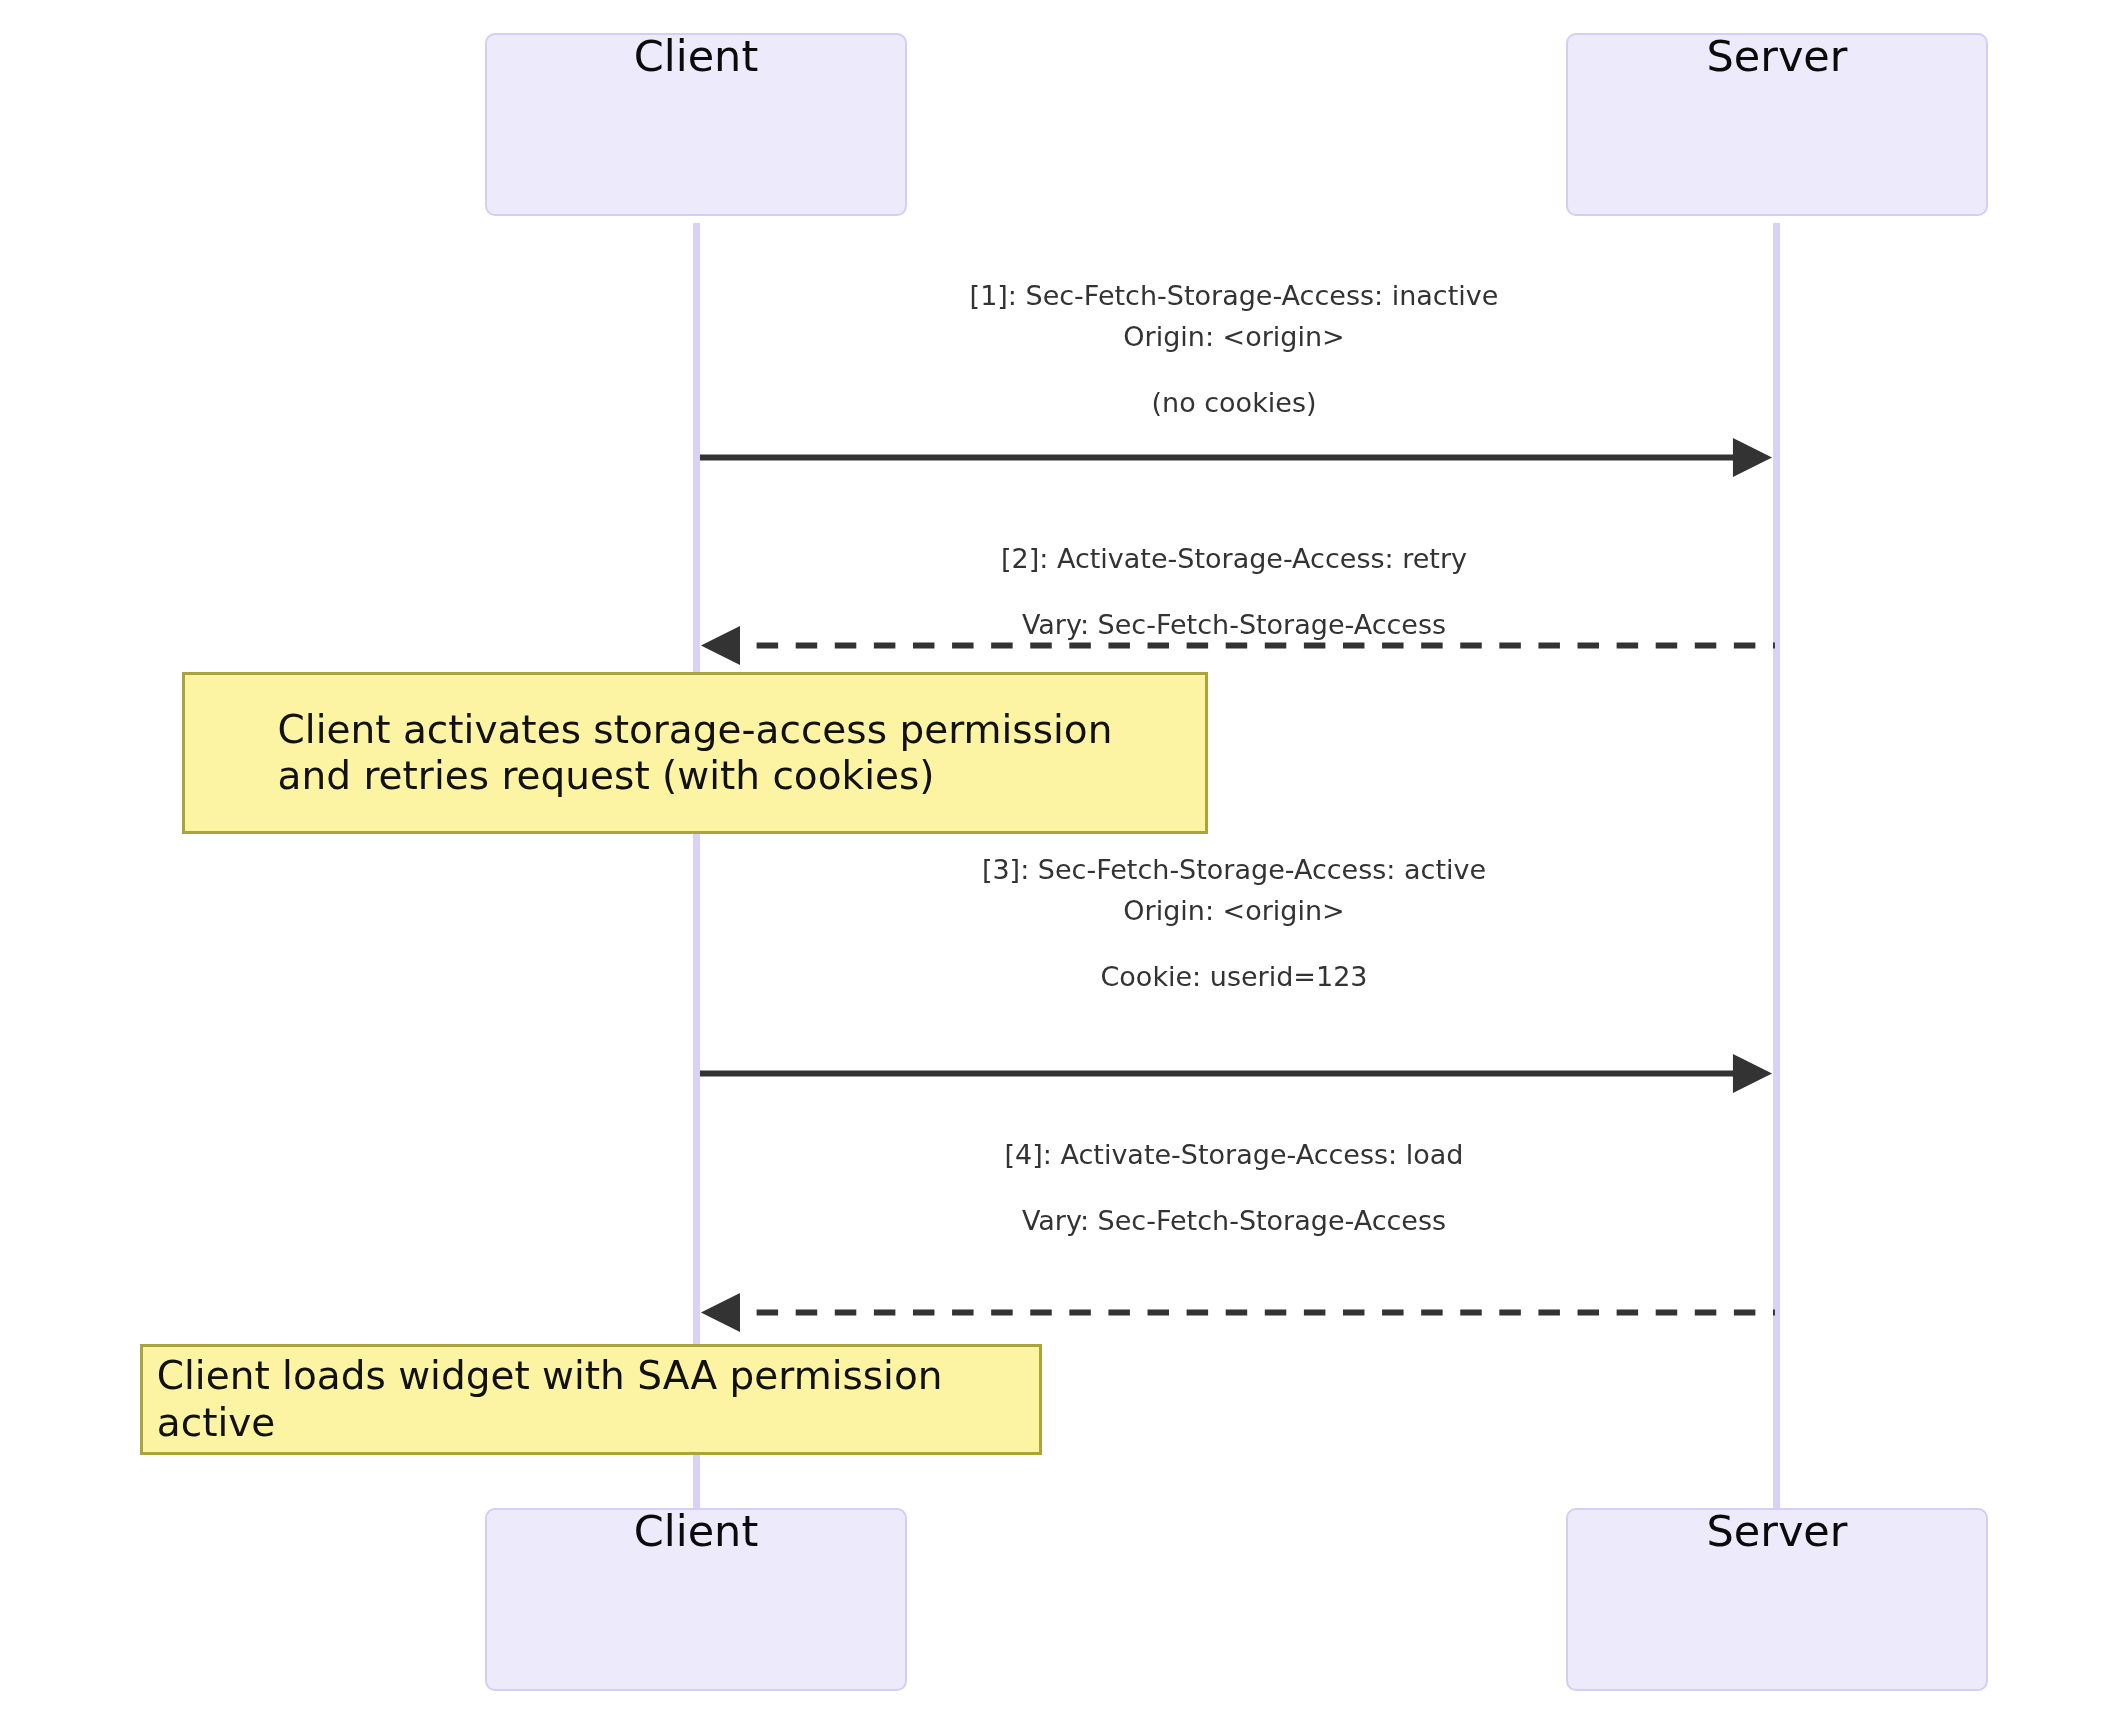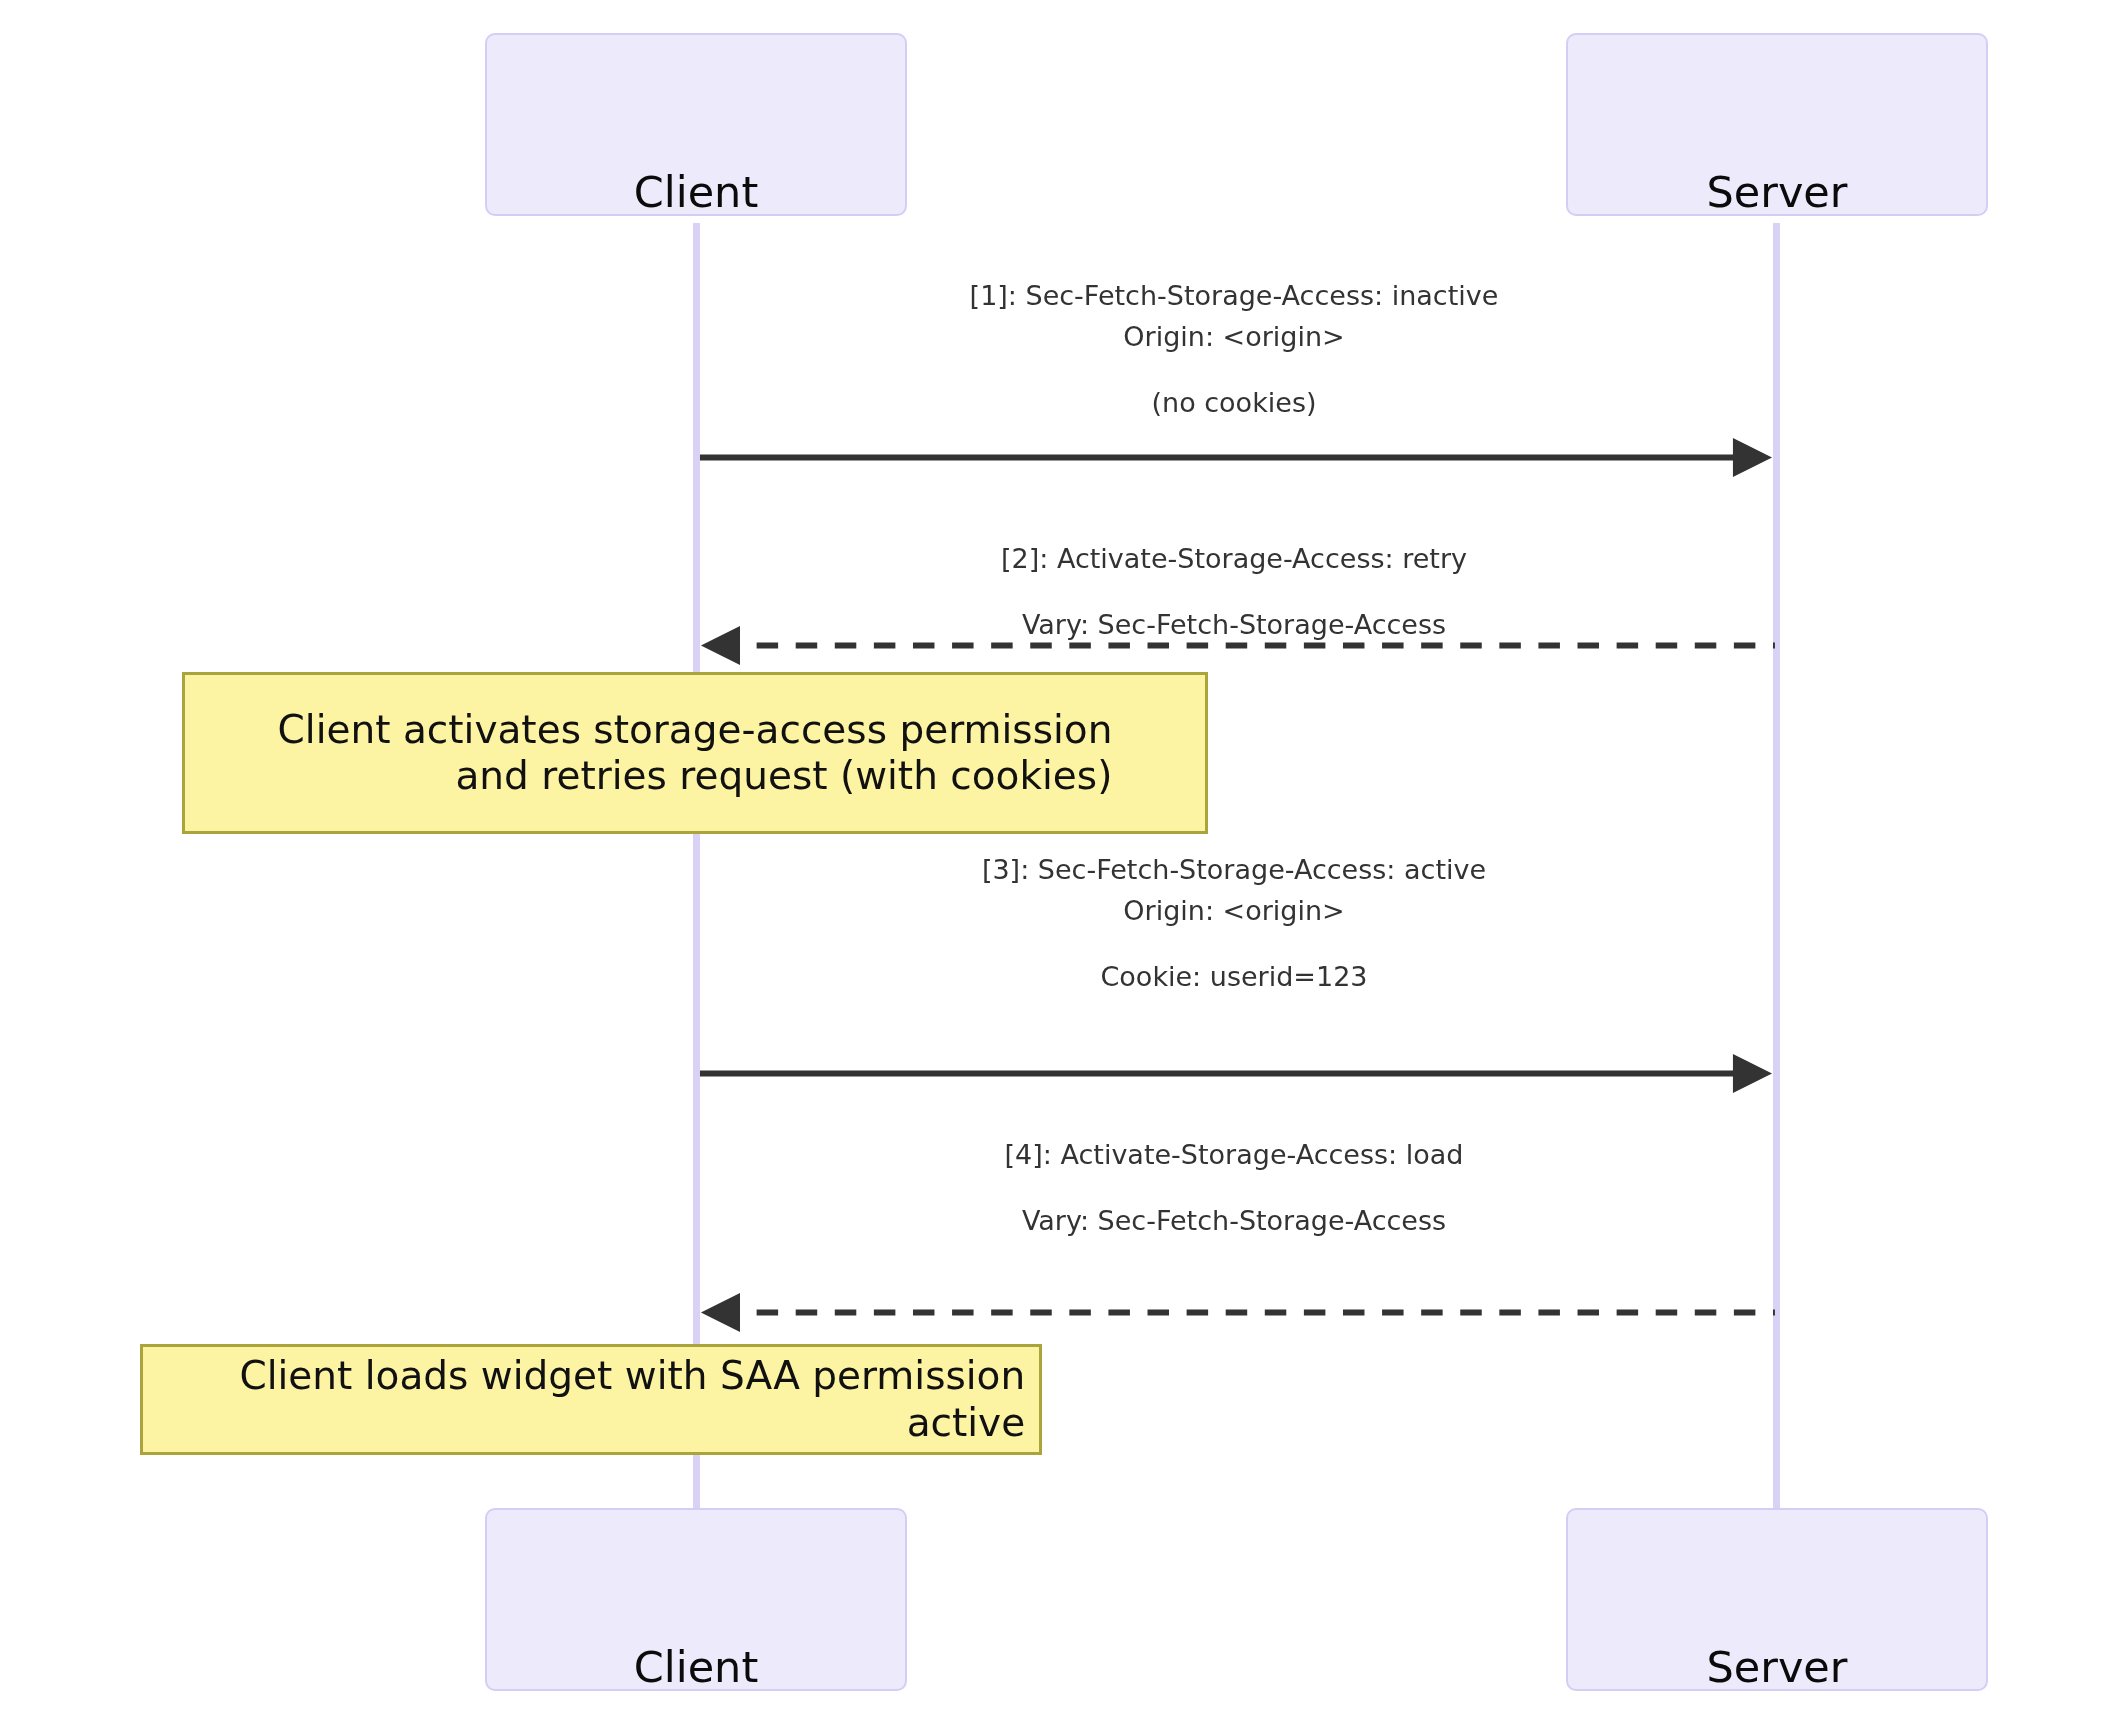--- a/index.html
+++ b/index.html
@@ -18,21 +18,21 @@
     overflow: hidden;
   }
 
   
   .actor-box {
     position: absolute;
     background: #ECEAFB;
     border: 2px solid #D6CDF5;
     border-radius: 9.9px;
     display: flex;
-    align-items: flex-end;
+    align-items: flex-start;
     justify-content: center;
     box-sizing: border-box;
   }
   .actor-label {
     font-size: 43px;
     color: #0b0b0b;
     font-family: "DejaVu Sans", sans-serif;
     line-height: 1;
     white-space: nowrap;
   }
@@ -72,21 +72,21 @@
 
   
   .note-box {
     position: absolute;
     background: #FCF4A3;
     border: 3px solid #ABA33C;
     box-sizing: border-box;
     display: flex;
     align-items: center;
     justify-content: center;
-    text-align: right;
+    text-align: left;
   }
   .note-text {
     font-size: 39px;
     line-height: 1.18;
     color: #111111;
     font-family: "DejaVu Sans", sans-serif;
     white-space: pre-line;
     padding: 0 13.8px;
   }
 </style>

